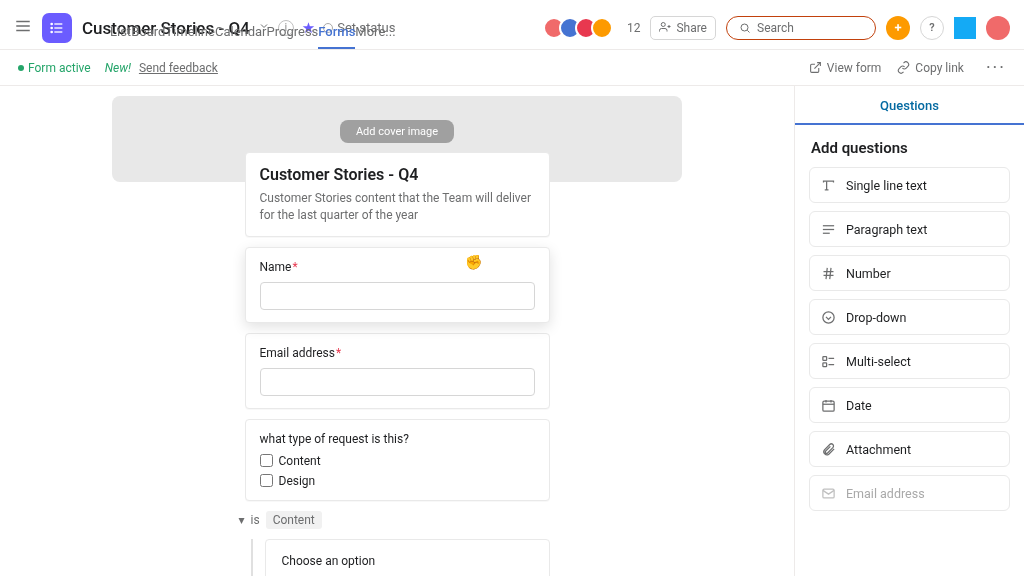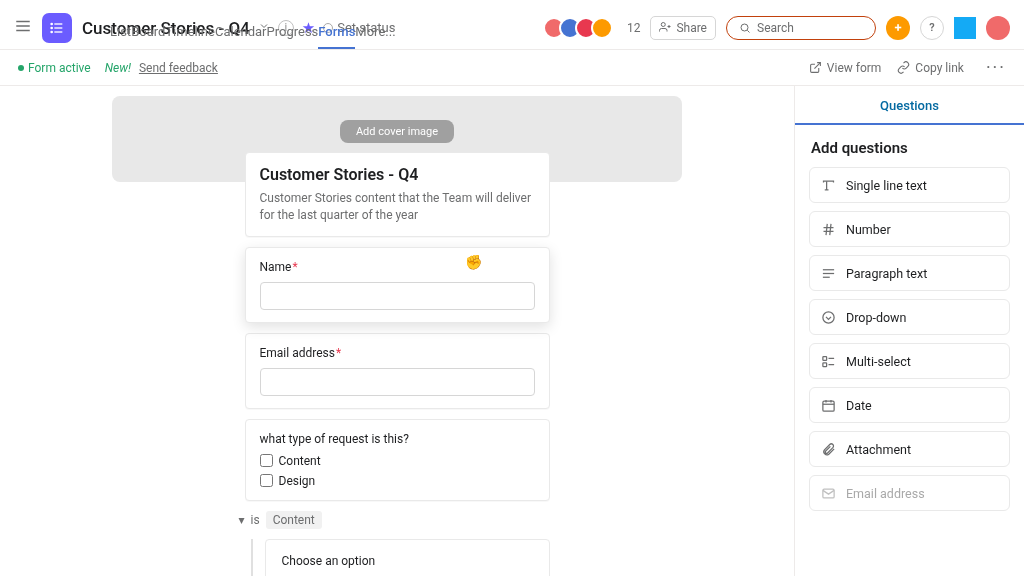--- a/index.html
+++ b/index.html
@@ -255,41 +255,41 @@
               <path d="M4 7V5h16v2"></path>
               <path d="M9 5v14"></path>
               <path d="M12 19H6"></path>
             </svg>
           </span>
         <span>Single line text</span>
       </div>
       <div class="q-btn">
         <span class="q-icon">
             <svg viewBox="0 0 24 24" fill="none" stroke="currentColor" stroke-width="2">
+              <line x1="3" y1="6" x2="21" y2="6"></line>
+              <line x1="3" y1="12" x2="21" y2="12"></line>
+              <line x1="3" y1="18" x2="14" y2="18"></line>
+            </svg>
+          </span>
+        <span>Paragraph text</span>
+      </div>
+      <div class="q-btn">
+        <span class="q-icon">
+            <svg viewBox="0 0 24 24" fill="none" stroke="currentColor" stroke-width="2">
               <line x1="4" y1="9" x2="20" y2="9"></line>
               <line x1="4" y1="15" x2="20" y2="15"></line>
               <line x1="10" y1="3" x2="8" y2="21"></line>
               <line x1="16" y1="3" x2="14" y2="21"></line>
             </svg>
           </span>
         <span>Number</span>
       </div>
       <div class="q-btn">
         <span class="q-icon">
             <svg viewBox="0 0 24 24" fill="none" stroke="currentColor" stroke-width="2">
-              <line x1="3" y1="6" x2="21" y2="6"></line>
-              <line x1="3" y1="12" x2="21" y2="12"></line>
-              <line x1="3" y1="18" x2="14" y2="18"></line>
-            </svg>
-          </span>
-        <span>Paragraph text</span>
-      </div>
-      <div class="q-btn">
-        <span class="q-icon">
-            <svg viewBox="0 0 24 24" fill="none" stroke="currentColor" stroke-width="2">
               <circle cx="12" cy="12" r="9"></circle>
               <polyline points="8 11 12 15 16 11"></polyline>
             </svg>
           </span>
         <span>Drop-down</span>
       </div>
       <div class="q-btn">
         <span class="q-icon">
             <svg viewBox="0 0 24 24" fill="none" stroke="currentColor" stroke-width="2">
               <rect x="3" y="4" width="6" height="6" rx="1"></rect>

